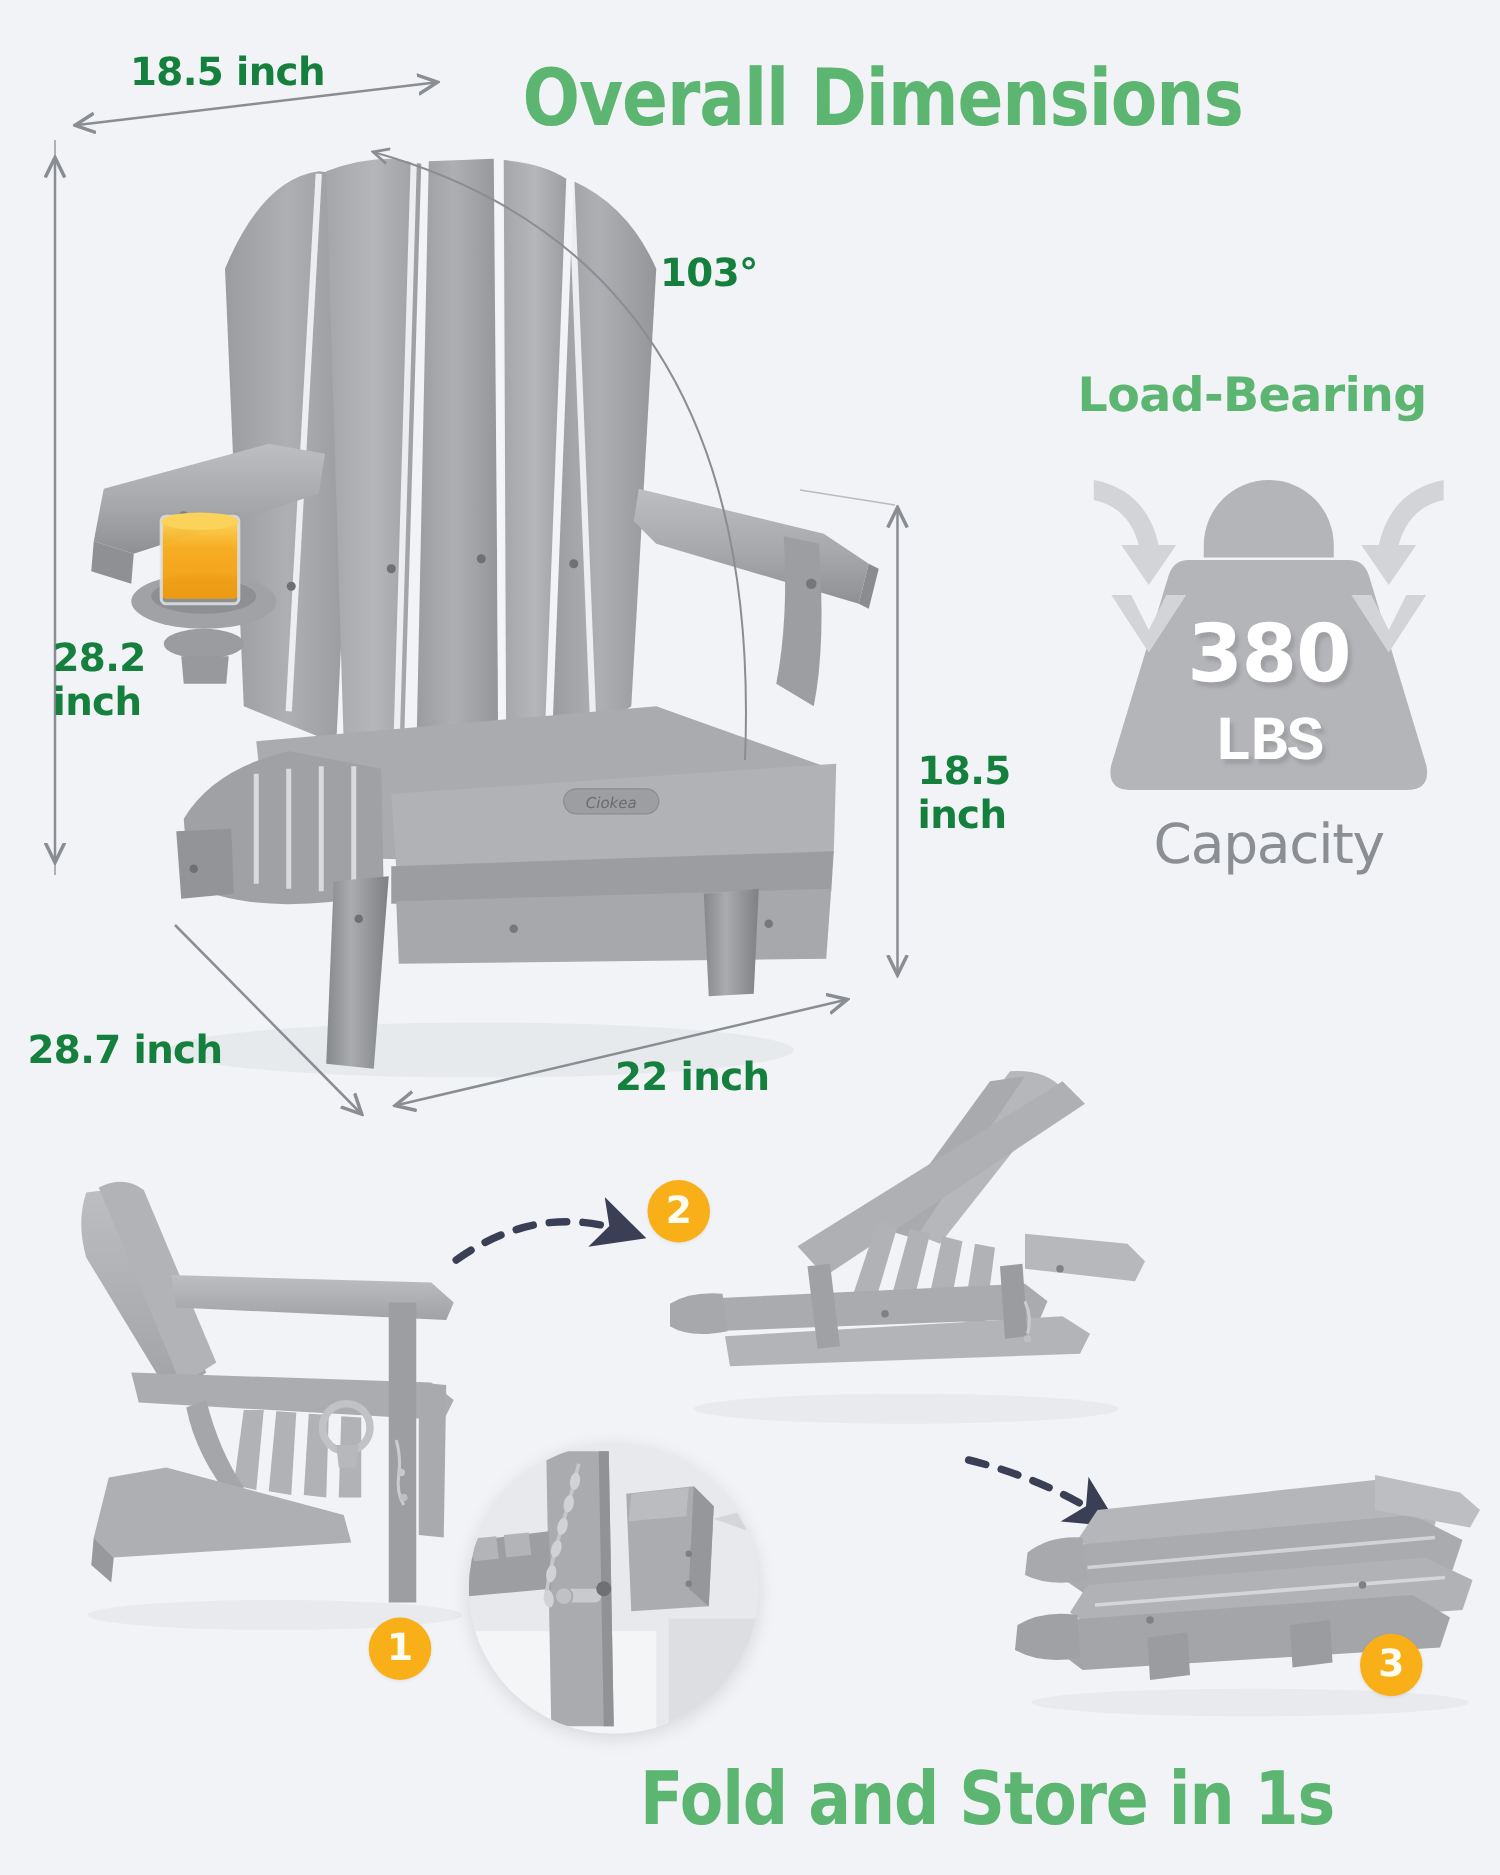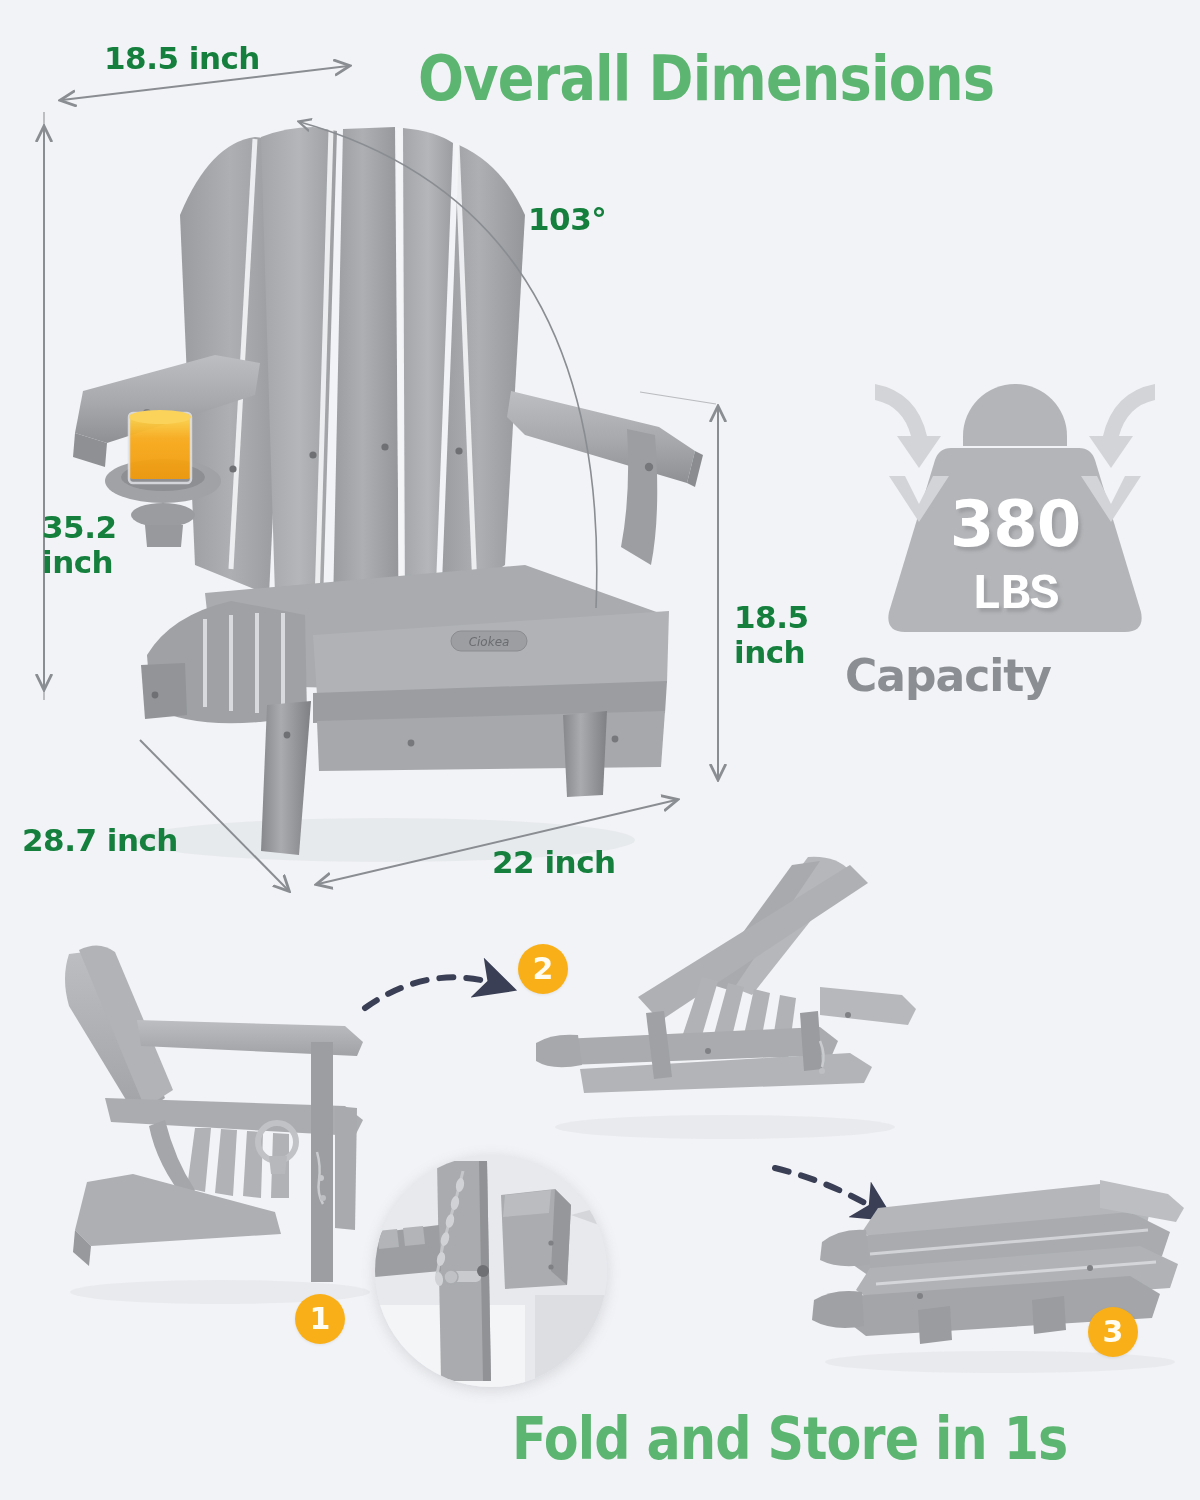--- a/index.html
+++ b/index.html
@@ -103,25 +103,25 @@
     text-shadow: 3px 4px 3px rgba(120,120,125,0.35);
     letter-spacing: -1px;
   }
   #weight-number { top: 152px; font-size: 64px; line-height: 1; }
   #weight-unit   { top: 230px; font-size: 50px; line-height: 1; font-family: Liberation Mono, monospace; }
 
   #capacity-label {
     position: absolute;
     top: 310px;
     width: 100%;
-    text-align: left;
+    text-align: center;
     color: #8b8e93;
     font-size: 44px;
     font-family: "DejaVu Sans", sans-serif;
-    font-weight: 700;
+    font-weight: 400;
     letter-spacing: -1px;
   }
 
   
   .step-badge {
     position: absolute;
     width: 50px; height: 50px;
     border-radius: 50%;
     background: #f9b018;
     color: #fffdf2;
@@ -297,39 +297,40 @@
 
     <g fill="none" stroke="#3a3f55" stroke-width="6" stroke-linecap="round" stroke-dasharray="14 13" marker-end="url(#navyHead)">
       <path d="M365 1008 Q430 962 500 985"></path>
       <path d="M775 1168 Q832 1182 880 1212"></path>
     </g>
   </svg>
 
   <div class="dim-label" id="dim-top">18.5 inch</div>
 
   <div class="dim-label" id="dim-left">
-    <div>35.2</div>
+    <div>28.2</div>
     <div>inch</div>
   </div>
 
   <div class="dim-label" id="dim-angle">103°</div>
 
   <div class="dim-label" id="dim-right">
     <div>18.5</div>
     <div>inch</div>
   </div>
 
   <div class="dim-label" id="dim-depth">28.7 inch</div>
 
   <div class="dim-label" id="dim-width">22 inch</div>
 
   <div class="heading" id="title-overall">Overall Dimensions</div>
 
   <div class="heading" id="title-fold">Fold and Store in 1s</div>
 
+  <div id="title-load">Load-Bearing</div>
 
   <div id="load-bearing">
     <svg id="weight-svg" viewBox="0 0 340 380" width="340" height="380">
 
       <path d="M118 96 a52 52 0 0 1 104 0 l0 10 l-104 0 Z" fill="#b3b5b8"></path>
 
       <path d="M106 108 L234 108 Q246 108 250 120 L296 272 Q300 292 280 292 L60 292
                Q40 292 44 272 L90 120 Q94 108 106 108 Z" fill="#b3b5b8"></path>
 
       <g fill="#d2d4d7">

